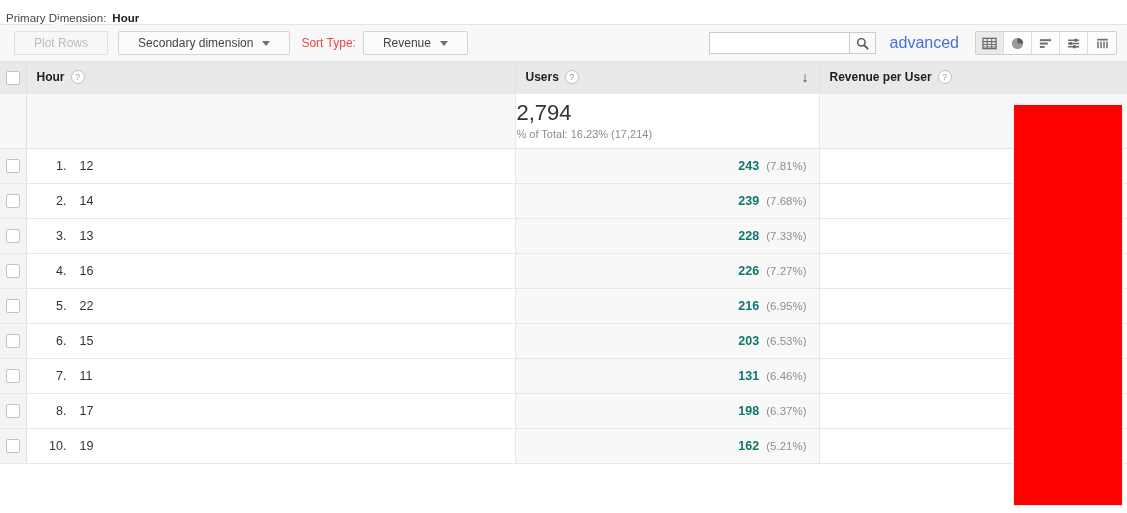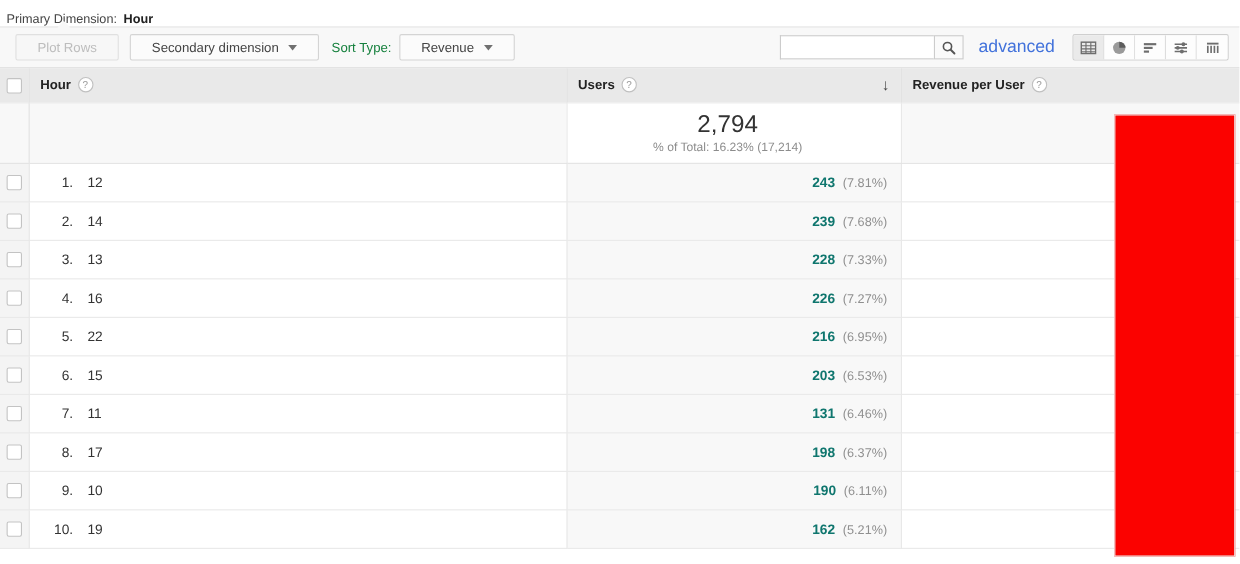--- a/index.html
+++ b/index.html
@@ -98,21 +98,21 @@
     margin-left: 9px;
     width: 0;
     height: 0;
     border-left: 4px solid transparent;
     border-right: 4px solid transparent;
     border-top: 5px solid #707070;
   }
   .sort-type-label {
     margin: 0 7px 0 11px;
     font-size: 12px;
-    color: #15803d;
+    color: #ef4444;
     white-space: nowrap;
   }
   .secondary-dim-btn { margin-left: 10px; }
 
   .toolbar-right {
     margin-left: auto;
     display: flex;
     align-items: center;
   }
   .search-wrap {
@@ -237,21 +237,21 @@
   }
 
   
   tr.summary td {
     height: 55px;
     vertical-align: middle;
     background: #f8f8f8;
     border-bottom: 1px solid #e3e3e3;
   }
   tr.summary td.col-dim-cell { background: #f8f8f8; border-right: 1px solid #e8e8e8; }
-  tr.summary td.col-users-cell { background: #ffffff; border-right: 1px solid #e8e8e8; text-align: center; padding-right: 12px; }
+  tr.summary td.col-users-cell { background: #ffffff; border-right: 1px solid #e8e8e8; text-align: left; padding-right: 12px; }
   tr.summary td.col-rev-cell { background: #f8f8f8; text-align: right; padding-right: 12px; }
   .summary-big {
     font-size: 22px;
     color: #333333;
     line-height: 1.05;
     font-weight: normal;
   }
   .summary-sub {
     font-size: 11px;
     color: #8c8c8c;
@@ -486,26 +486,20 @@
           <td class="col-rev-cell"></td>
         </tr>
         <tr class="data-row">
           <td class="col-check"><span class="chk"></span></td>
           <td class="col-dim-cell"><span class="row-index">8.</span><span>17</span></td>
           <td class="col-users-cell"><span class="metric-value">198</span><span class="metric-pct">(6.37%)</span></td>
           <td class="col-rev-cell"></td>
         </tr>
         <tr class="data-row">
           <td class="col-check"><span class="chk"></span></td>
-          <td class="col-dim-cell"><span class="row-index">9.</span><span>10</span></td>
-          <td class="col-users-cell"><span class="metric-value">190</span><span class="metric-pct">(6.11%)</span></td>
-          <td class="col-rev-cell"></td>
-        </tr>
-        <tr class="data-row">
-          <td class="col-check"><span class="chk"></span></td>
           <td class="col-dim-cell"><span class="row-index">10.</span><span>19</span></td>
           <td class="col-users-cell"><span class="metric-value">162</span><span class="metric-pct">(5.21%)</span></td>
           <td class="col-rev-cell"></td>
         </tr>
       </tbody>
   </table>
 
   <div class="red-block" style="background: rgb(251, 2, 0);"></div>
 </div>
 

